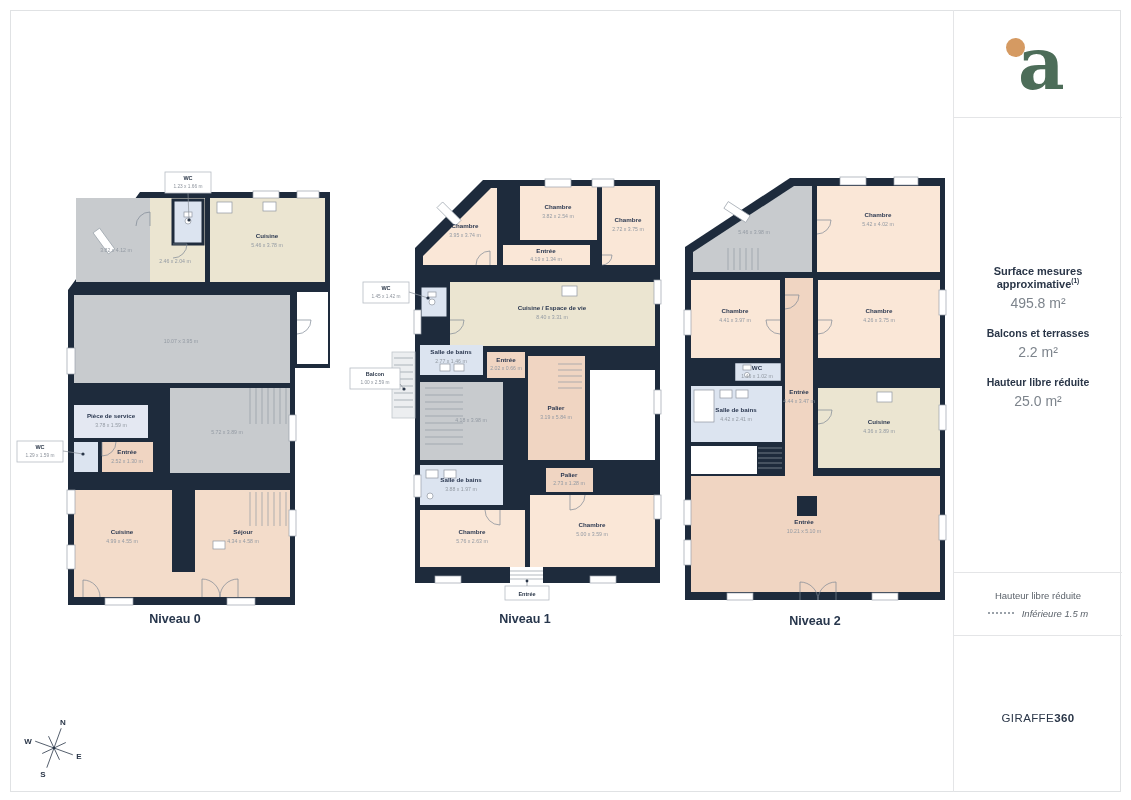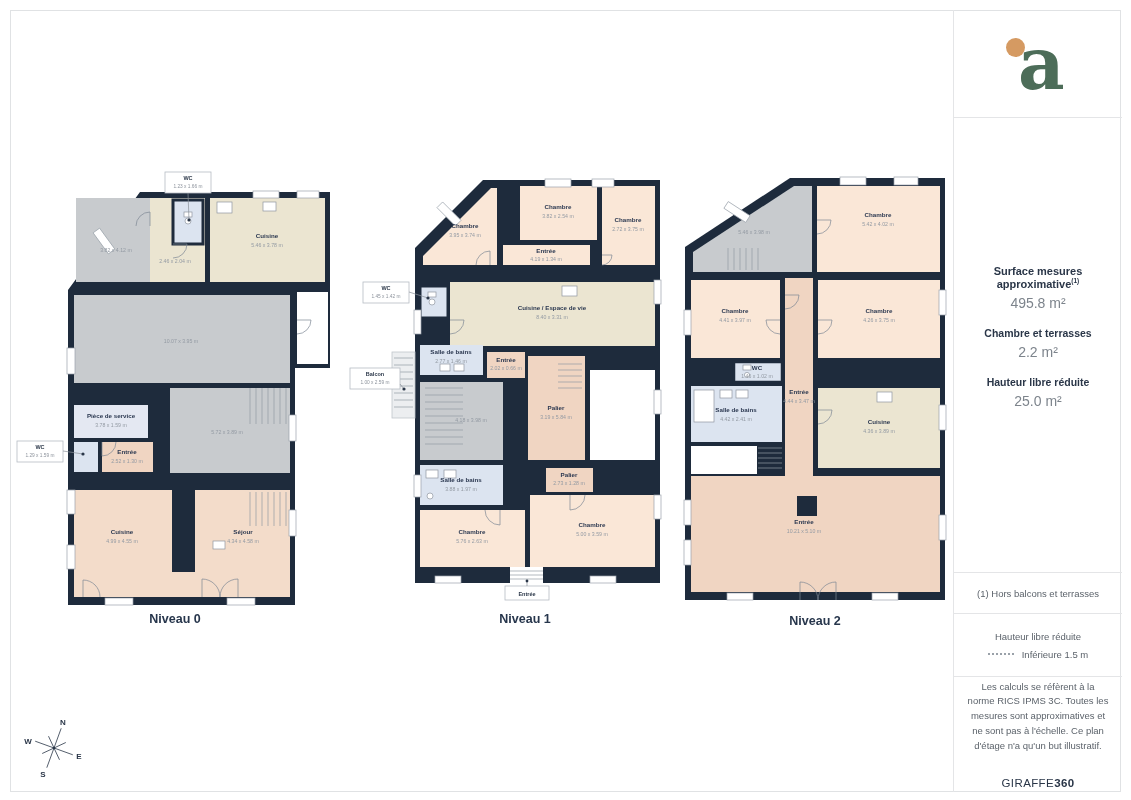--- a/index.html
+++ b/index.html
@@ -19,21 +19,21 @@
             background:#d59a62;}
   .surface-sec{height:455px;display:flex;flex-direction:column;align-items:center;justify-content:center;text-align:center;}
   .s-title{font-size:11px;font-weight:bold;color:#2a3648;}
   .s-title sup{font-size:6.5px;}
   .s-value{font-size:14px;color:#7d848c;margin:5px 0 16px;}
   .s-sub{font-size:10.5px;font-weight:bold;color:#2a3648;}
   .footnote-sec{height:41px;display:flex;align-items:center;justify-content:center;
                 font-size:9.5px;color:#5c636b;text-align:center;}
   .legend-sec{height:63px;display:flex;flex-direction:column;align-items:center;justify-content:center;
               font-size:9.5px;color:#5c636b;gap:7px;}
-  .legend-line{display:flex;align-items:center;gap:8px;}
+  .legend-line{display:flex;align-items:center;gap:8px;font-style:italic;}
   .legend-dash{display:inline-block;width:26px;border-top:2px dotted #9aa1a9;height:0;}
   .disclaimer-sec{flex:1;display:flex;flex-direction:column;align-items:center;justify-content:center;
                   padding:0 13px;text-align:center;}
   .disclaimer-sec p{font-size:9.5px;color:#5c636b;line-height:1.55;margin:0 0 16px;}
   .brand{font-size:11.5px;color:#2a3648;letter-spacing:.4px;margin-top:8px;}
   .brand b{font-weight:bold;}
   
   svg{position:absolute;}
   svg text{font-family:"Liberation Sans",sans-serif;}
   .wall{fill:#1e2b3c;}
@@ -347,30 +347,28 @@
 <aside class="sidebar">
   <div class="sec logo-sec">
     <div class="logo">
       <span class="logo-dot"></span>
       <span class="logo-a">a</span>
     </div>
   </div>
   <div class="sec surface-sec">
     <div class="s-title"><span>Surface mesures approximative</span><sup>(1)</sup></div>
     <div class="s-value">495.8 m²</div>
-    <div class="s-sub">Chambre et terrasses</div>
+    <div class="s-sub">Balcons et terrasses</div>
     <div class="s-value">2.2 m²</div>
     <div class="s-sub">Hauteur libre réduite</div>
     <div class="s-value">25.0 m²</div>
   </div>
-  <div class="sec footnote-sec">(1) Hors balcons et terrasses</div>
   <div class="sec legend-sec">
     <div>Hauteur libre réduite</div>
     <div class="legend-line">
       <span class="legend-dash"></span>
       <span>Inférieure 1.5 m</span>
     </div>
   </div>
   <div class="disclaimer-sec">
-    <p>Les calculs se réfèrent à la norme RICS IPMS 3C. Toutes les mesures sont approximatives et ne sont pas à l'échelle. Ce plan d'étage n'a qu'un but illustratif.</p>
     <div class="brand"><span>GIRAFFE</span><b>360</b></div>
   </div>
 </aside>
 
 </body></html>

